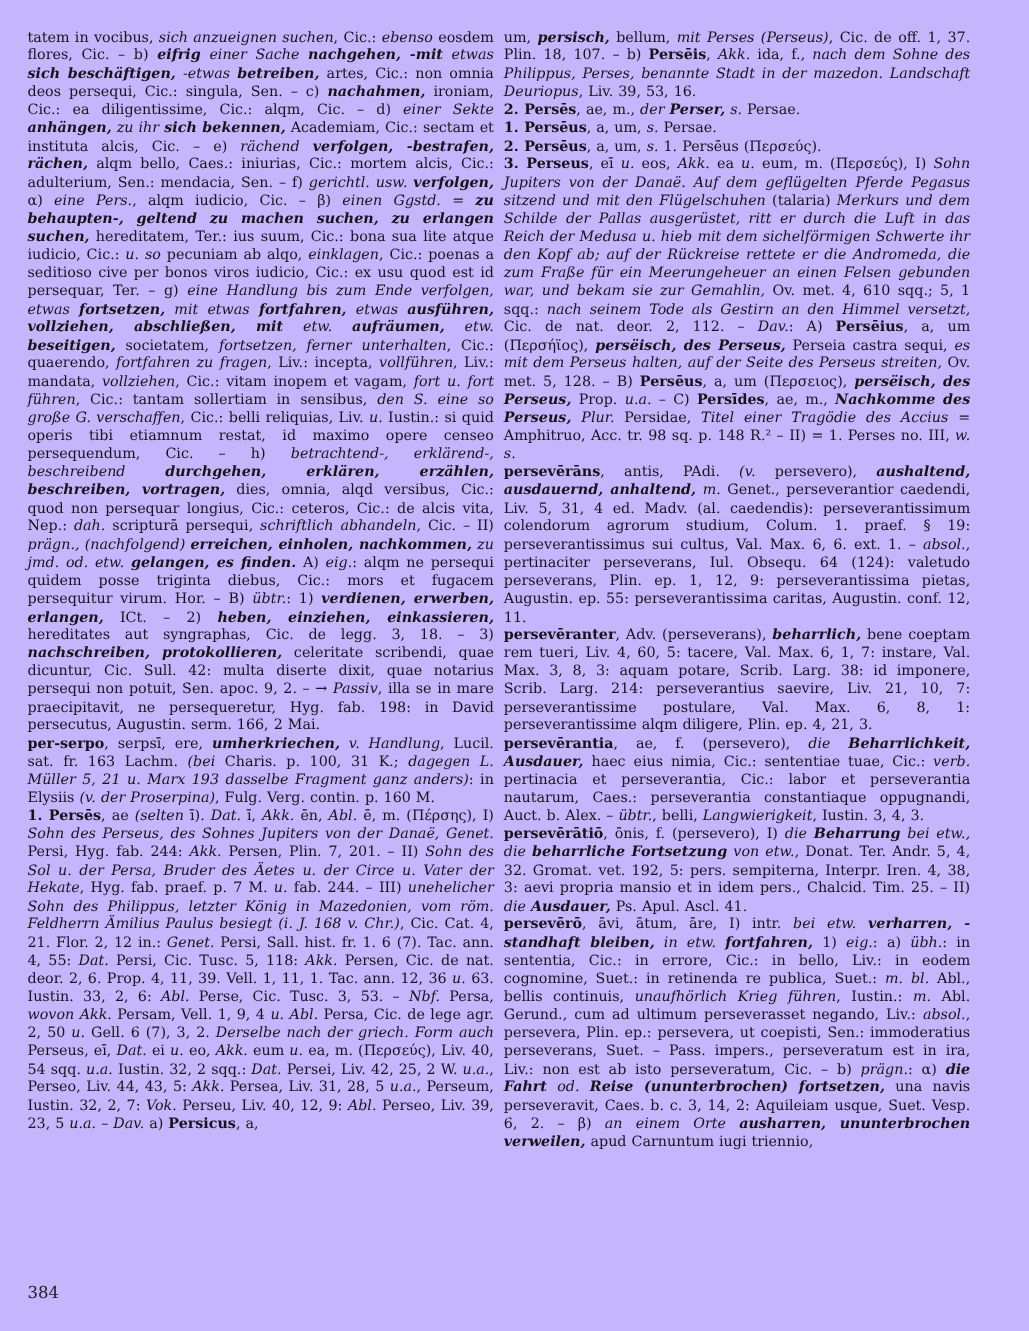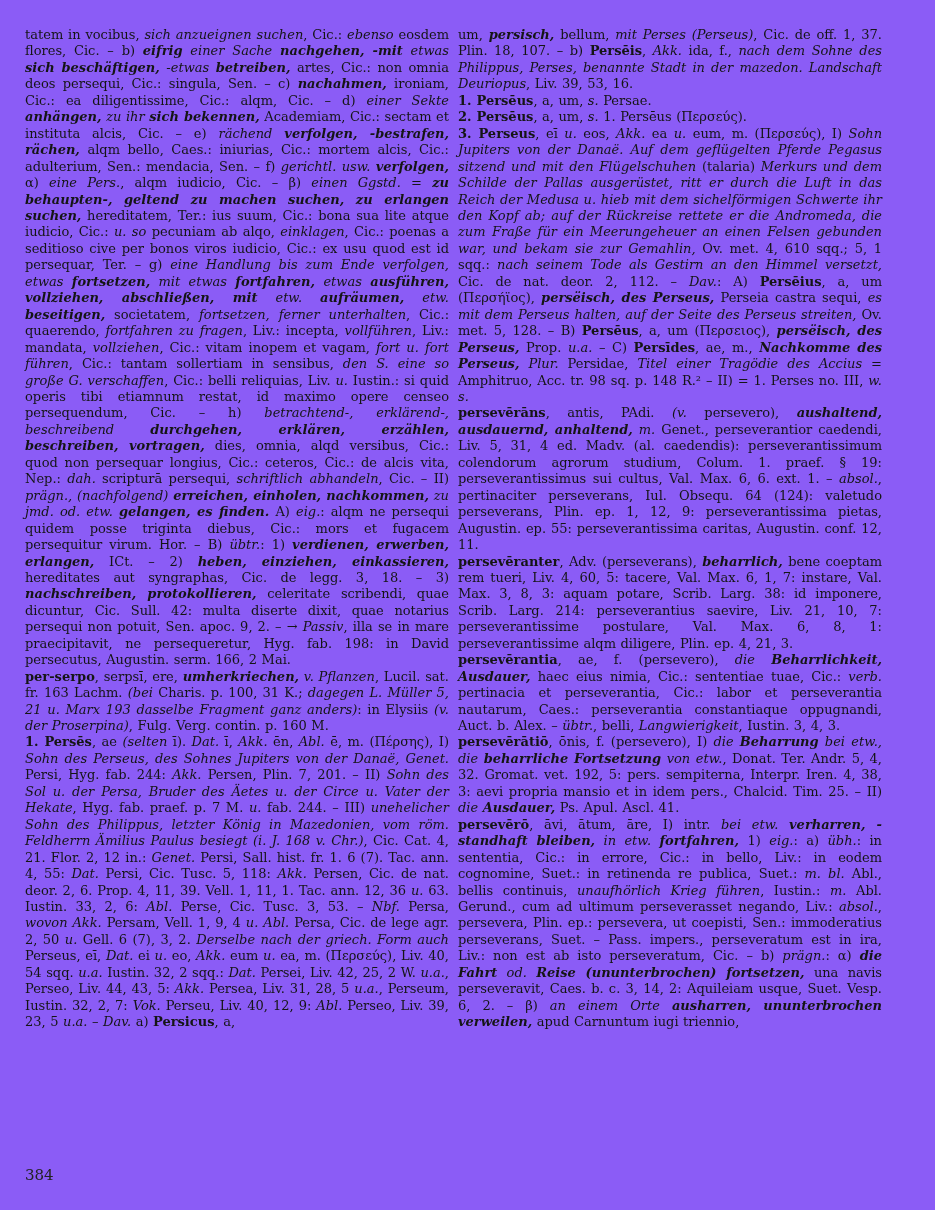--- a/index.html
+++ b/index.html
@@ -1,21 +1,21 @@
 <!DOCTYPE html>
 <html><head>
 <meta charset="utf-8">
 <style>
   html,body{margin:0;padding:0;background:#ffffff;}
   body{
     width:935px;height:1210px;position:relative;overflow:hidden;
     font-family:"DejaVu Serif","Liberation Serif",serif;
     color:#151515;
   }
-  .page{position:absolute;inset:0;background:#8b5cf6;}
+  .page{position:absolute;inset:0;background:#c4b5fd;}
   .col{
     position:absolute;top:27px;width:424px;
     font-size:13px;line-height:16.45px;
     text-align:justify;text-justify:inter-word;
     word-spacing:0.4px;
   }
   .col-left{left:25px;}
   .col-right{left:458px;}
   .col p{margin:0;padding:0;text-indent:0;}
   .col strong{font-weight:bold;}
@@ -24,25 +24,26 @@
     position:absolute;left:25px;top:1166px;
     font-size:15px;color:#222;
   }
 </style>
 </head>
 <body>
 
 <div class="page">
   <div class="col col-left">
       <p>tatem in vocibus, <em>sich anzueignen suchen</em>, Cic.: <em>ebenso</em> eosdem flores, Cic. – b) <strong><em>eifrig</em></strong> <em>einer Sache</em> <strong><em>nachgehen, -mit</em></strong> <em>etwas</em> <strong><em>sich beschäftigen,</em></strong> <em>-etwas</em> <strong><em>betreiben,</em></strong> artes, Cic.: non omnia deos persequi, Cic.: singula, Sen. – c) <strong><em>nachahmen,</em></strong> ironiam, Cic.: ea diligentissime, Cic.: alqm, Cic. – d) <em>einer Sekte</em> <strong><em>anhängen,</em></strong> <em>zu ihr</em> <strong><em>sich bekennen,</em></strong> Academiam, Cic.: sectam et instituta alcis, Cic. – e) <em>rächend</em> <strong><em>verfolgen, -bestrafen, rächen,</em></strong> alqm bello, Caes.: iniurias, Cic.: mortem alcis, Cic.: adulterium, Sen.: mendacia, Sen. – f) <em>gerichtl. usw.</em> <strong><em>verfolgen,</em></strong> α) <em>eine Pers.</em>, alqm iudicio, Cic. – β) <em>einen Ggstd.</em> = <strong><em>zu behaupten-, geltend zu machen suchen, zu erlangen suchen,</em></strong> hereditatem, Ter.: ius suum, Cic.: bona sua lite atque iudicio, Cic.: <em>u. so</em> pecuniam ab alqo, <em>einklagen</em>, Cic.: poenas a seditioso cive per bonos viros iudicio, Cic.: ex usu quod est id persequar, Ter. – g) <em>eine Handlung bis zum Ende verfolgen, etwas</em> <strong><em>fortsetzen,</em></strong> <em>mit etwas</em> <strong><em>fortfahren,</em></strong> <em>etwas</em> <strong><em>ausführen, vollziehen, abschließen, mit</em></strong> <em>etw.</em> <strong><em>aufräumen,</em></strong> <em>etw.</em> <strong><em>beseitigen,</em></strong> societatem, <em>fortsetzen, ferner unterhalten</em>, Cic.: quaerendo, <em>fortfahren zu fragen</em>, Liv.: incepta, <em>vollführen</em>, Liv.: mandata, <em>vollziehen</em>, Cic.: vitam inopem et vagam, <em>fort u. fort führen</em>, Cic.: tantam sollertiam in sensibus, <em>den S. eine so große G. verschaffen</em>, Cic.: belli reliquias, Liv. <em>u.</em> Iustin.: si quid operis tibi etiamnum restat, id maximo opere censeo persequendum, Cic. – h) <em>betrachtend-, erklärend-, beschreibend</em> <strong><em>durchgehen, erklären, erzählen, beschreiben, vortragen,</em></strong> dies, omnia, alqd versibus, Cic.: quod non persequar longius, Cic.: ceteros, Cic.: de alcis vita, Nep.: <em>dah.</em> scripturā persequi, <em>schriftlich abhandeln</em>, Cic. – II) <em>prägn., (nachfolgend)</em> <strong><em>erreichen, einholen, nachkommen,</em></strong> <em>zu jmd. od. etw.</em> <strong><em>gelangen, es finden.</em></strong> A) <em>eig.</em>: alqm ne persequi quidem posse triginta diebus, Cic.: mors et fugacem persequitur virum. Hor. – B) <em>übtr.</em>: 1) <strong><em>verdienen, erwerben, erlangen,</em></strong> ICt. – 2) <strong><em>heben, einziehen, einkassieren,</em></strong> hereditates aut syngraphas, Cic. de legg. 3, 18. – 3) <strong><em>nachschreiben, protokollieren,</em></strong> celeritate scribendi, quae dicuntur, Cic. Sull. 42: multa diserte dixit, quae notarius persequi non potuit, Sen. apoc. 9, 2. – → <em>Passiv</em>, illa se in mare praecipitavit, ne persequeretur, Hyg. fab. 198: in David persecutus, Augustin. serm. 166, 2 Mai.</p>
-      <p><strong>per-serpo</strong>, serpsī, ere, <strong><em>umherkriechen,</em></strong> <em>v. Pflanzen</em>, Lucil. sat. fr. 163 Lachm. <em>(bei</em> Charis. p. 100, 31 K.; <em>dagegen L. Müller 5, 21 u. Marx 193 dasselbe Fragment ganz anders)</em>: in Elysiis <em>(v. der Proserpina)</em>, Fulg. Verg. contin. p. 160 M.</p>
+      <p><strong>per-serpo</strong>, serpsī, ere, <strong><em>umherkriechen,</em></strong> <em>v. Handlung</em>, Lucil. sat. fr. 163 Lachm. <em>(bei</em> Charis. p. 100, 31 K.; <em>dagegen L. Müller 5, 21 u. Marx 193 dasselbe Fragment ganz anders)</em>: in Elysiis <em>(v. der Proserpina)</em>, Fulg. Verg. contin. p. 160 M.</p>
       <p><strong>1. Persēs</strong>, ae <em>(selten</em> ī). <em>Dat.</em> ī, <em>Akk.</em> ēn, <em>Abl.</em> ē, m. (Πέρσης), I) <em>Sohn des Perseus, des Sohnes Jupiters von der Danaë, Genet.</em> Persi, Hyg. fab. 244: <em>Akk.</em> Persen, Plin. 7, 201. – II) <em>Sohn des Sol u. der Persa, Bruder des Äetes u. der Circe u. Vater der Hekate</em>, Hyg. fab. praef. p. 7 M. <em>u.</em> fab. 244. – III) <em>unehelicher Sohn des Philippus, letzter König in Mazedonien, vom röm. Feldherrn Ämilius Paulus besiegt (i. J. 168 v. Chr.)</em>, Cic. Cat. 4, 21. Flor. 2, 12 in.: <em>Genet.</em> Persi, Sall. hist. fr. 1. 6 (7). Tac. ann. 4, 55: <em>Dat.</em> Persi, Cic. Tusc. 5, 118: <em>Akk.</em> Persen, Cic. de nat. deor. 2, 6. Prop. 4, 11, 39. Vell. 1, 11, 1. Tac. ann. 12, 36 <em>u.</em> 63. Iustin. 33, 2, 6: <em>Abl.</em> Perse, Cic. Tusc. 3, 53. – <em>Nbf.</em> Persa, <em>wovon Akk.</em> Persam, Vell. 1, 9, 4 <em>u. Abl.</em> Persa, Cic. de lege agr. 2, 50 <em>u.</em> Gell. 6 (7), 3, 2. <em>Derselbe nach der griech. Form auch</em> Perseus, eī, <em>Dat.</em> ei <em>u.</em> eo, <em>Akk.</em> eum <em>u.</em> ea, m. (Περσεύς), Liv. 40, 54 sqq. <em>u.a.</em> Iustin. 32, 2 sqq.: <em>Dat.</em> Persei, Liv. 42, 25, 2 W. <em>u.a.</em>, Perseo, Liv. 44, 43, 5: <em>Akk.</em> Persea, Liv. 31, 28, 5 <em>u.a.</em>, Perseum, Iustin. 32, 2, 7: <em>Vok.</em> Perseu, Liv. 40, 12, 9: <em>Abl.</em> Perseo, Liv. 39, 23, 5 <em>u.a.</em> – <em>Dav.</em> a) <strong>Persicus</strong>, a,</p>
     </div>
   <div class="col col-right">
       <p>um, <strong><em>persisch,</em></strong> bellum, <em>mit Perses (Perseus)</em>, Cic. de off. 1, 37. Plin. 18, 107. – b) <strong>Persēis</strong>, <em>Akk.</em> ida, f., <em>nach dem Sohne des Philippus, Perses, benannte Stadt in der mazedon. Landschaft Deuriopus</em>, Liv. 39, 53, 16.</p>
+      <p><strong>2. Persēs</strong>, ae, m., <em>der</em> <strong><em>Perser,</em></strong> <em>s.</em> Persae.</p>
       <p><strong>1. Persēus</strong>, a, um, <em>s.</em> Persae.</p>
       <p><strong>2. Persēus</strong>, a, um, <em>s.</em> 1. Persēus (Περσεύς).</p>
       <p><strong>3. Perseus</strong>, eī <em>u.</em> eos, <em>Akk.</em> ea <em>u.</em> eum, m. (Περσεύς), I) <em>Sohn Jupiters von der Danaë. Auf dem geflügelten Pferde Pegasus sitzend und mit den Flügelschuhen</em> (talaria) <em>Merkurs und dem Schilde der Pallas ausgerüstet, ritt er durch die Luft in das Reich der Medusa u. hieb mit dem sichelförmigen Schwerte ihr den Kopf ab; auf der Rückreise rettete er die Andromeda, die zum Fraße für ein Meerungeheuer an einen Felsen gebunden war, und bekam sie zur Gemahlin,</em> Ov. met. 4, 610 sqq.; 5, 1 sqq.: <em>nach seinem Tode als Gestirn an den Himmel versetzt,</em> Cic. de nat. deor. 2, 112. – <em>Dav.</em>: A) <strong>Persēius</strong>, a, um (Περσήϊος), <strong><em>persëisch, des Perseus,</em></strong> Perseia castra sequi, <em>es mit dem Perseus halten, auf der Seite des Perseus streiten,</em> Ov. met. 5, 128. – B) <strong>Persēus</strong>, a, um (Περσειος), <strong><em>persëisch, des Perseus,</em></strong> Prop. <em>u.a.</em> – C) <strong>Persīdes</strong>, ae, m., <strong><em>Nachkomme des Perseus,</em></strong> <em>Plur.</em> Persidae, <em>Titel einer Tragödie des Accius</em> = Amphitruo, Acc. tr. 98 sq. p. 148 R.² – II) = 1. Perses no. III, <em>w. s.</em></p>
       <p><strong>persevērāns</strong>, antis, PAdi. <em>(v.</em> persevero), <strong><em>aushaltend, ausdauernd, anhaltend,</em></strong> <em>m.</em> Genet., perseverantior caedendi, Liv. 5, 31, 4 ed. Madv. (al. caedendis): perseverantissimum colendorum agrorum studium, Colum. 1. praef. § 19: perseverantissimus sui cultus, Val. Max. 6, 6. ext. 1. – <em>absol.</em>, pertinaciter perseverans, Iul. Obsequ. 64 (124): valetudo perseverans, Plin. ep. 1, 12, 9: perseverantissima pietas, Augustin. ep. 55: perseverantissima caritas, Augustin. conf. 12, 11.</p>
       <p><strong>persevēranter</strong>, Adv. (perseverans), <strong><em>beharrlich,</em></strong> bene coeptam rem tueri, Liv. 4, 60, 5: tacere, Val. Max. 6, 1, 7: instare, Val. Max. 3, 8, 3: aquam potare, Scrib. Larg. 38: id imponere, Scrib. Larg. 214: perseverantius saevire, Liv. 21, 10, 7: perseverantissime postulare, Val. Max. 6, 8, 1: perseverantissime alqm diligere, Plin. ep. 4, 21, 3.</p>
       <p><strong>persevērantia</strong>, ae, f. (persevero), <em>die</em> <strong><em>Beharrlichkeit, Ausdauer,</em></strong> haec eius nimia, Cic.: sententiae tuae, Cic.: <em>verb.</em> pertinacia et perseverantia, Cic.: labor et perseverantia nautarum, Caes.: perseverantia constantiaque oppugnandi, Auct. b. Alex. – <em>übtr.</em>, belli, <em>Langwierigkeit</em>, Iustin. 3, 4, 3.</p>
       <p><strong>persevērātiō</strong>, ōnis, f. (persevero), I) <em>die</em> <strong><em>Beharrung</em></strong> <em>bei etw., die</em> <strong><em>beharrliche Fortsetzung</em></strong> <em>von etw.</em>, Donat. Ter. Andr. 5, 4, 32. Gromat. vet. 192, 5: pers. sempiterna, Interpr. Iren. 4, 38, 3: aevi propria mansio et in idem pers., Chalcid. Tim. 25. – II) <em>die</em> <strong><em>Ausdauer,</em></strong> Ps. Apul. Ascl. 41.</p>
       <p><strong>persevērō</strong>, āvi, ātum, āre, I) intr. <em>bei etw.</em> <strong><em>verharren, -standhaft bleiben,</em></strong> <em>in etw.</em> <strong><em>fortfahren,</em></strong> 1) <em>eig.</em>: a) <em>übh.</em>: in sententia, Cic.: in errore, Cic.: in bello, Liv.: in eodem cognomine, Suet.: in retinenda re publica, Suet.: <em>m. bl.</em> Abl., bellis continuis, <em>unaufhörlich Krieg führen</em>, Iustin.: <em>m.</em> Abl. Gerund., cum ad ultimum perseverasset negando, Liv.: <em>absol.</em>, persevera, Plin. ep.: persevera, ut coepisti, Sen.: immoderatius perseverans, Suet. – Pass. impers., perseveratum est in ira, Liv.: non est ab isto perseveratum, Cic. – b) <em>prägn.</em>: α) <strong><em>die Fahrt</em></strong> <em>od.</em> <strong><em>Reise (ununterbrochen) fortsetzen,</em></strong> una navis perseveravit, Caes. b. c. 3, 14, 2: Aquileiam usque, Suet. Vesp. 6, 2. – β) <em>an einem Orte</em> <strong><em>ausharren, ununterbrochen verweilen,</em></strong> apud Carnuntum iugi triennio,</p>
     </div>
   <div class="pagenum">384</div>

